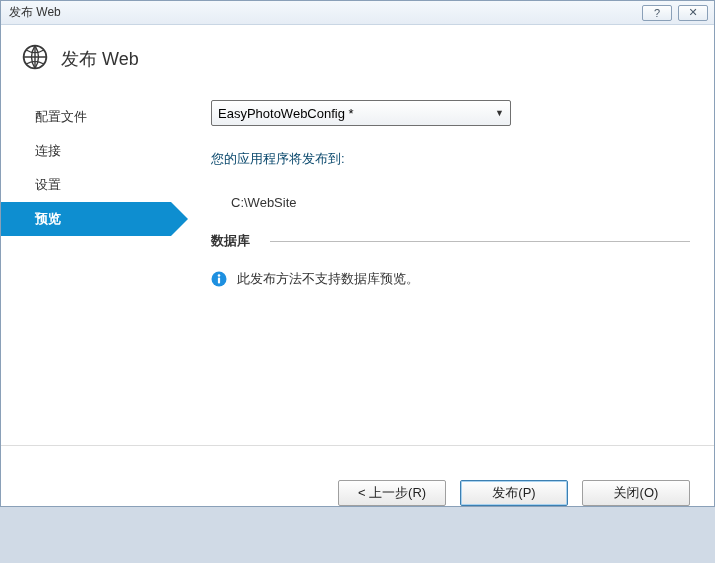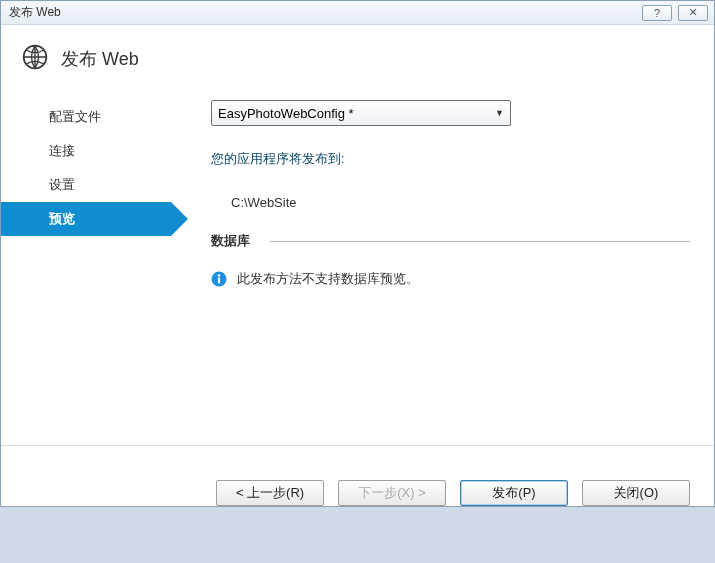--- a/index.html
+++ b/index.html
@@ -8,21 +8,21 @@
     .titlebar { height: 24px; background: linear-gradient(#f4f8fc, #e6edf5); border-bottom: 1px solid #c9d6e4; display: flex; align-items: center; padding: 0 4px; }
     .titlebar-text { font-size: 12px; color: #333; padding-left: 4px; }
     .titlebar-buttons { margin-left: auto; display: flex; gap: 6px; padding-right: 2px; }
     .titlebar-btn { width: 30px; height: 16px; border: 1px solid #8aa0b8; border-radius: 2px; background: linear-gradient(#fdfefe,#e7eef5); display: flex; align-items: center; justify-content: center; color: #4a5a6a; font-size: 11px; cursor: pointer; }
     .content { position: absolute; top: 24px; left: 0; right: 0; bottom: 0; background: #fff; display: flex; flex-direction: column; }
     .header { display: flex; align-items: center; padding: 18px 20px 16px 20px; gap: 12px; }
     .header-icon svg { width: 28px; height: 28px; }
     .header-title { font-size: 18px; color: #333; }
     .body { display: flex; flex: 1; }
     .sidebar { width: 170px; padding-top: 10px; }
-    .side-item { height: 34px; display: flex; align-items: center; padding-left: 48px; font-size: 13px; color: #333; cursor: pointer; position: relative; }
+    .side-item { height: 34px; display: flex; align-items: center; padding-left: 34px; font-size: 13px; color: #333; cursor: pointer; position: relative; }
     .side-item.active { background: #0e8ed0; color: #fff; font-weight: bold; }
     .side-item.active::after {
       content: ""; position: absolute; right: -17px; top: 0;
       border-top: 17px solid transparent;
       border-bottom: 17px solid transparent;
       border-left: 17px solid #0e8ed0;
     }
     .main { flex: 1; padding: 10px 24px 0 40px; }
     .row { margin-bottom: 14px; }
     .select-box { width: 300px; height: 26px; border: 1px solid #707070; border-radius: 2px; background: linear-gradient(#fff,#eef1f4); display: flex; align-items: center; padding: 11px 6px; cursor: pointer; justify-content: space-between; font-size: 13px; }
@@ -119,23 +119,20 @@
       </div>
 
     </div>
 
     <div class="footer-rule"></div>
 
     <div class="footer">
       <div class="btn">
         <span>&lt; 上一步(R)</span>
       </div>
-      <div class="btn disabled">
-        <span>下一步(X) &gt;</span>
-      </div>
       <div class="btn default">
         <span>发布(P)</span>
       </div>
       <div class="btn">
         <span>关闭(O)</span>
       </div>
     </div>
 
   </div>
 

